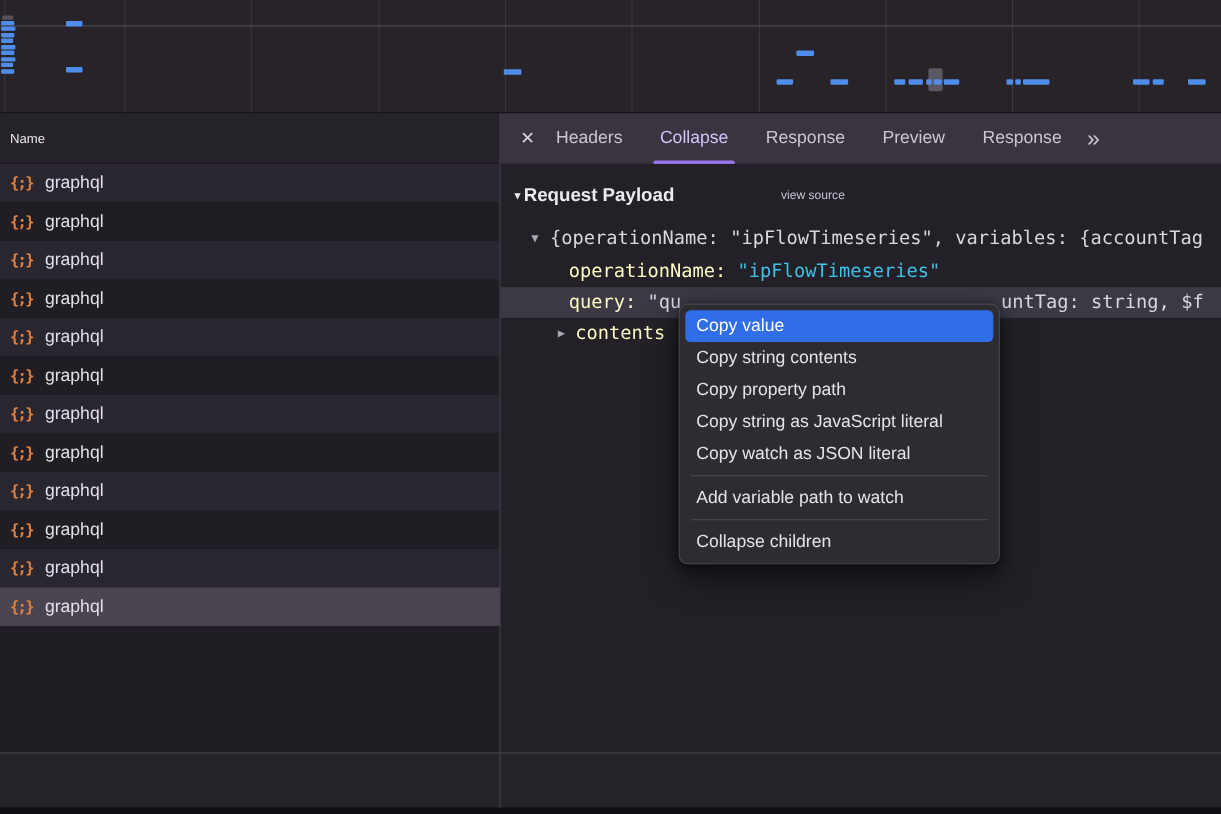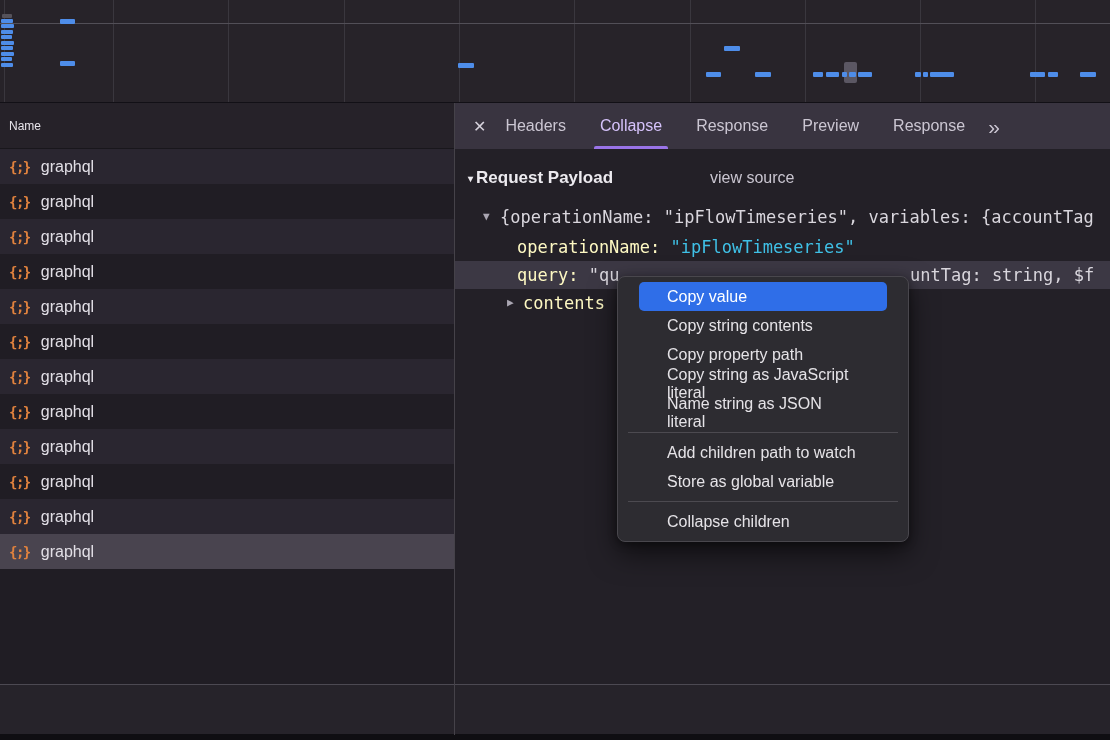--- a/index.html
+++ b/index.html
@@ -39,37 +39,37 @@
          letter-spacing:-1.5px;margin-right:11px;}
 
   .vdivider{position:absolute;left:454px;top:103px;width:1px;height:632px;background:#454249;z-index:2;}
 
   
   .payload-pane{position:absolute;left:455px;top:149px;width:655px;height:535px;background:#232027;}
   .section-header{position:absolute;top:14px;left:0;right:0;height:30px;display:flex;align-items:center;
                   color:#eceaef;font-size:17px;font-weight:bold;padding-left:13px;box-sizing:border-box;}
   .sec-tri{font-size:10px;margin-right:3px;color:#eceaef;}
   .view-source{position:absolute;left:255px;top:0;height:30px;display:flex;align-items:center;
-               color:#c9c5d0;font-size:16px;font-weight:normal;}
+               color:#c9c5d0;font-size:11px;font-weight:normal;}
   .tree-row{position:absolute;left:0;width:655px;height:28px;line-height:28px;
             font-family:"DejaVu Sans Mono",monospace;font-size:17px;color:#d9d6dd;
             white-space:nowrap;overflow:hidden;}
   .tree-row.highlight{background:#3c3844;}
   .twisty{position:absolute;font-size:11px;color:#aaa6b2;line-height:28px;}
   .tpos{position:absolute;line-height:28px;}
   .k{color:#fef9c3;}
   .v-str{color:#3fc0e6;}
   .v{color:#d9d6dd;}
 
   
   .menu{position:absolute;left:617px;top:276px;width:292px;background:#2d2c31;
         border:1px solid #49474d;border-radius:8px;padding:5px 0;box-sizing:border-box;z-index:10;
         box-shadow:0 12px 28px rgba(0,0,0,.55),0 2px 8px rgba(0,0,0,.4);
         font-size:16px;color:#e5e3e7;}
-  .menu-item{height:29px;display:flex;align-items:center;padding:0 28px;margin:0 21px;border-radius:5px;}
+  .menu-item{height:29px;display:flex;align-items:center;padding:0 10px;margin:0 5px;border-radius:5px;}
   .menu-item.selected{background:#2f6ee8;color:#ffffff;}
   .menu-divider{height:1px;background:#4c4a50;margin:5px 10px;}
 
   
   .footer-line{position:absolute;left:0;top:684px;width:1110px;height:1px;background:#4c4952;z-index:1;}
   .footer{position:absolute;left:0;top:685px;width:1110px;height:49px;background:#26232a;}
   .bottom-strip{position:absolute;left:0;top:734px;width:1110px;height:6px;background:#0f0e12;}
 </style>
 </head>
 <body>
@@ -217,21 +217,20 @@
 
   <div class="footer-line"></div>
   <div class="footer"></div>
   <div class="bottom-strip"></div>
 
   <div class="menu">
       <div class="menu-item selected">Copy value</div>
       <div class="menu-item">Copy string contents</div>
       <div class="menu-item">Copy property path</div>
       <div class="menu-item">Copy string as JavaScript literal</div>
-      <div class="menu-item">Name string as JSON literal</div>
+      <div class="menu-item">Copy watch as JSON literal</div>
       <div class="menu-divider"></div>
-      <div class="menu-item">Add children path to watch</div>
-      <div class="menu-item">Store as global variable</div>
+      <div class="menu-item">Add variable path to watch</div>
       <div class="menu-divider"></div>
       <div class="menu-item">Collapse children</div>
     </div>
 
 </div>
 
 </body></html>

